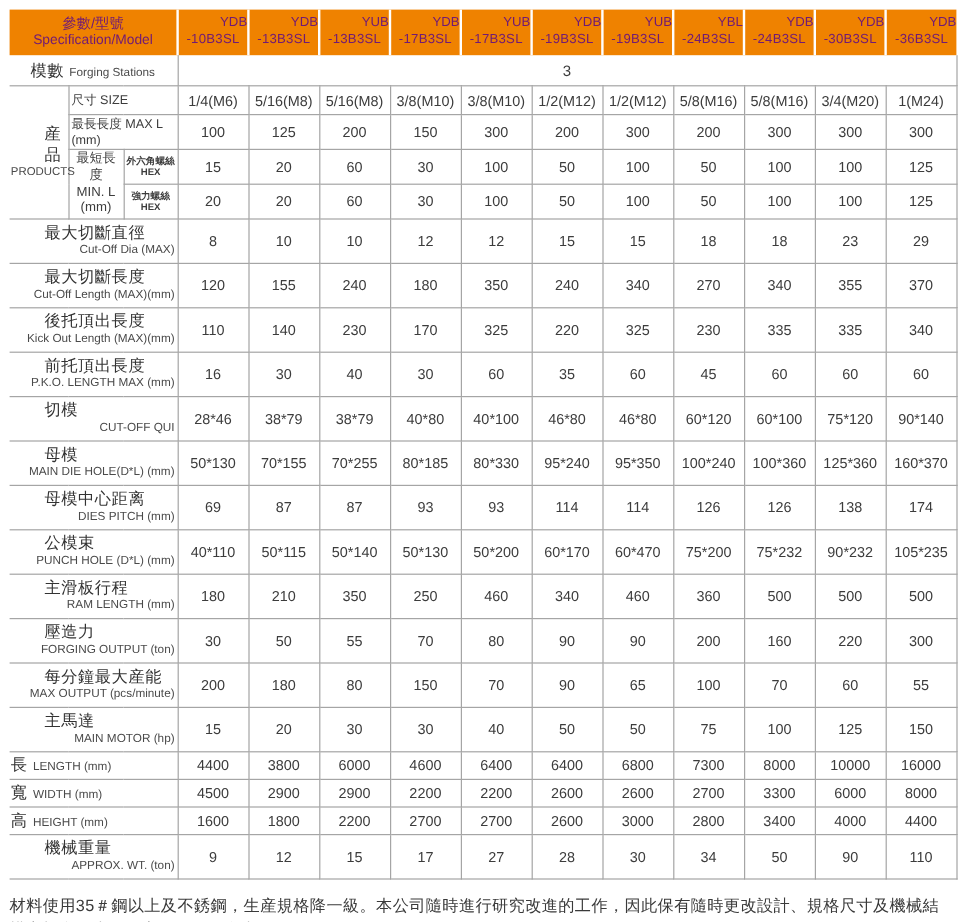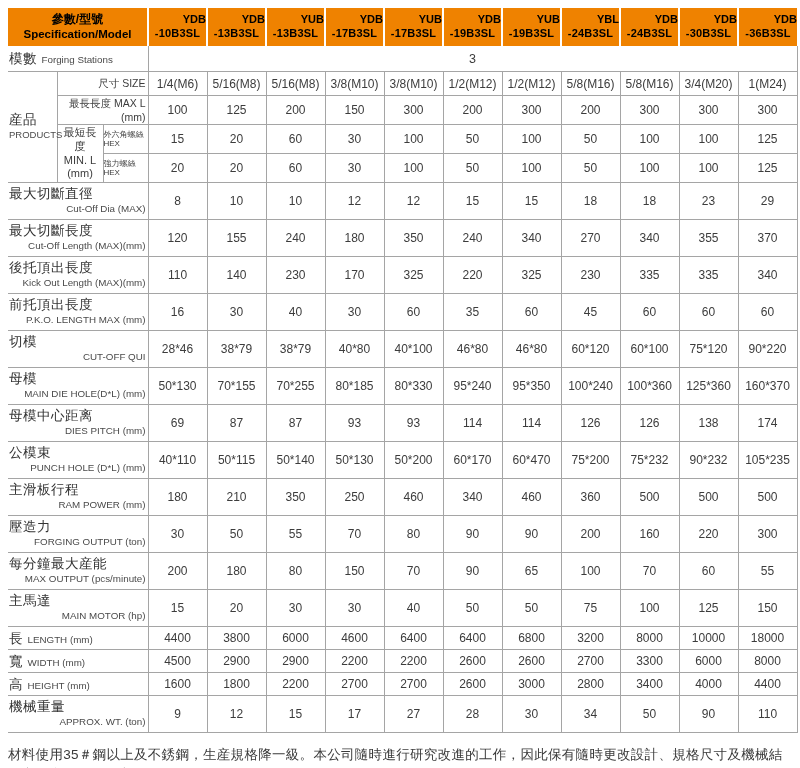--- a/index.html
+++ b/index.html
@@ -11,59 +11,59 @@
   }
   .page{padding:8px 3px 6px 8px;}
   table.spec{
     border-collapse:collapse;
     table-layout:fixed;
     width:789px;
   }
   
   thead th{
     background:#ef8200;
-    color:#000000;
+    color:#701a75;
     border:none;
     border-right:2px solid #fff;
     vertical-align:middle;
     padding:3px 0 4px 0;
     height:31px;
-    font-weight:bold;
+    font-weight:normal;
   }
   thead th:last-child{border-right:none;}
   th.spec-th .hl1{font-size:12px;line-height:1.25;}
   th.spec-th .hl2{font-size:11.5px;line-height:1.25;}
   th.model-th .hl1{font-size:11px;line-height:1.3;text-align:right;}
   th.model-th .hl2{font-size:11px;line-height:1.25;letter-spacing:.2px;}
   
   tbody td{
     border:1px solid #a5a5a5;
     vertical-align:middle;
     padding:1px 2px;
   }
   td.lbl,td.products-cell{border-left:none;text-align:left;padding-left:1px;}
-  tr.stations-row td{border-top:none;height:23px;}
+  tr.stations-row td{border-top:none;height:23px;text-align:center;}
   td.val{
     text-align:center;
     font-size:12px;
     color:#3c3c3c;
   }
   td.val.merged{text-align:center;font-size:12.5px;}
-  .zh{font-size:13.5px;color:#333;line-height:1.25;letter-spacing:.5px;}
+  .zh{font-size:13.5px;color:#333;line-height:1.25;letter-spacing:.5px;margin-left:28px;}
   .en{font-size:9.8px;color:#4a4a4a;line-height:1.3;text-align:right;}
   .zh-in{font-size:13.5px;color:#333;letter-spacing:.5px;}
   .en-in{font-size:9.8px;color:#4a4a4a;}
   
   td.products-cell .zh{font-size:13.5px;}
   td.products-cell .en{font-size:9.5px;}
   tr.size-row td,tr.maxl-row td{height:21px;}
   tr.hex-row td{height:19px;}
-  td.sub-lbl{text-align:right;font-size:10.5px;color:#3c3c3c;}
+  td.sub-lbl{text-align:left;font-size:10.5px;color:#3c3c3c;}
   td.minl-lbl{text-align:center;font-size:11px;line-height:1.25;color:#3c3c3c;}
-  td.hex-lbl{font-size:8px;line-height:1.15;color:#3c3c3c;padding:0;}
+  td.hex-lbl{text-align:center;font-size:8px;line-height:1.15;color:#3c3c3c;padding:0;font-weight:bold;}
   
   tr.stacked-row td{height:34px;}
   tr.inline-row td{height:20px;}
   
   .footer{margin-top:12px;padding-right:5px;}
   .footer .f-zh{
     font-size:13.5px;
     line-height:1.5;
     color:#3a3a3a;
     letter-spacing:.3px;
@@ -303,21 +303,21 @@
           <td class="val">28*46</td>
           <td class="val">38*79</td>
           <td class="val">38*79</td>
           <td class="val">40*80</td>
           <td class="val">40*100</td>
           <td class="val">46*80</td>
           <td class="val">46*80</td>
           <td class="val">60*120</td>
           <td class="val">60*100</td>
           <td class="val">75*120</td>
-          <td class="val">90*220</td>
+          <td class="val">90*140</td>
         </tr>
         <tr class="stacked-row">
           <td class="lbl" colspan="3">
             <div class="zh">母模</div>
             <div class="en">MAIN DIE HOLE(D*L) (mm)</div>
           </td>
           <td class="val">50*130</td>
           <td class="val">70*155</td>
           <td class="val">70*255</td>
           <td class="val">80*185</td>
@@ -359,21 +359,21 @@
           <td class="val">60*170</td>
           <td class="val">60*470</td>
           <td class="val">75*200</td>
           <td class="val">75*232</td>
           <td class="val">90*232</td>
           <td class="val">105*235</td>
         </tr>
         <tr class="stacked-row">
           <td class="lbl" colspan="3">
             <div class="zh">主滑板行程</div>
-            <div class="en">RAM POWER (mm)</div>
+            <div class="en">RAM LENGTH (mm)</div>
           </td>
           <td class="val">180</td>
           <td class="val">210</td>
           <td class="val">350</td>
           <td class="val">250</td>
           <td class="val">460</td>
           <td class="val">340</td>
           <td class="val">460</td>
           <td class="val">360</td>
           <td class="val">500</td>
@@ -433,24 +433,24 @@
         </tr>
         <tr class="inline-row">
           <td class="lbl" colspan="3"><span class="zh-in">長</span> <span class="en-in">LENGTH (mm)</span></td>
           <td class="val">4400</td>
           <td class="val">3800</td>
           <td class="val">6000</td>
           <td class="val">4600</td>
           <td class="val">6400</td>
           <td class="val">6400</td>
           <td class="val">6800</td>
-          <td class="val">3200</td>
+          <td class="val">7300</td>
           <td class="val">8000</td>
           <td class="val">10000</td>
-          <td class="val">18000</td>
+          <td class="val">16000</td>
         </tr>
         <tr class="inline-row">
           <td class="lbl" colspan="3"><span class="zh-in">寬</span> <span class="en-in">WIDTH (mm)</span></td>
           <td class="val">4500</td>
           <td class="val">2900</td>
           <td class="val">2900</td>
           <td class="val">2200</td>
           <td class="val">2200</td>
           <td class="val">2600</td>
           <td class="val">2600</td>

